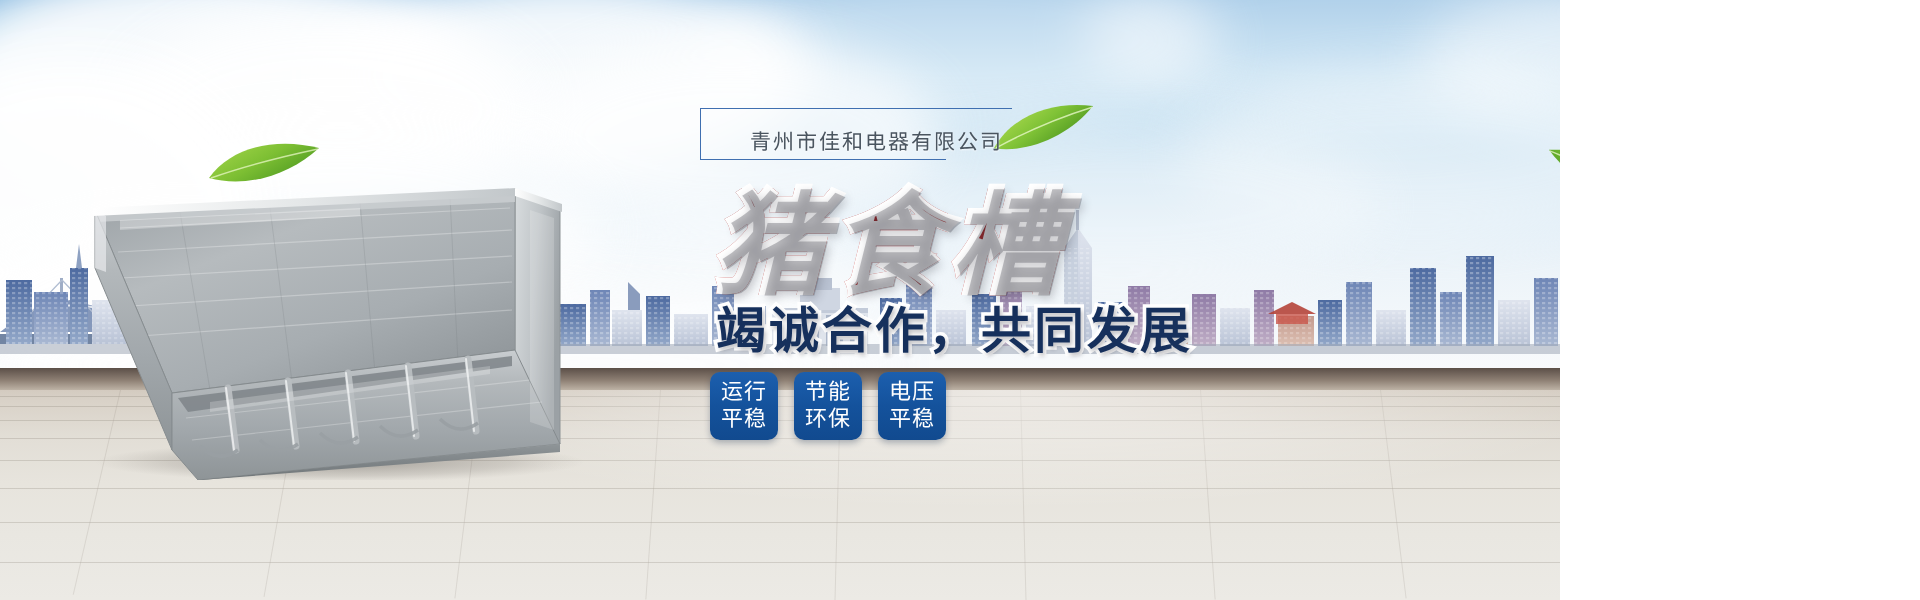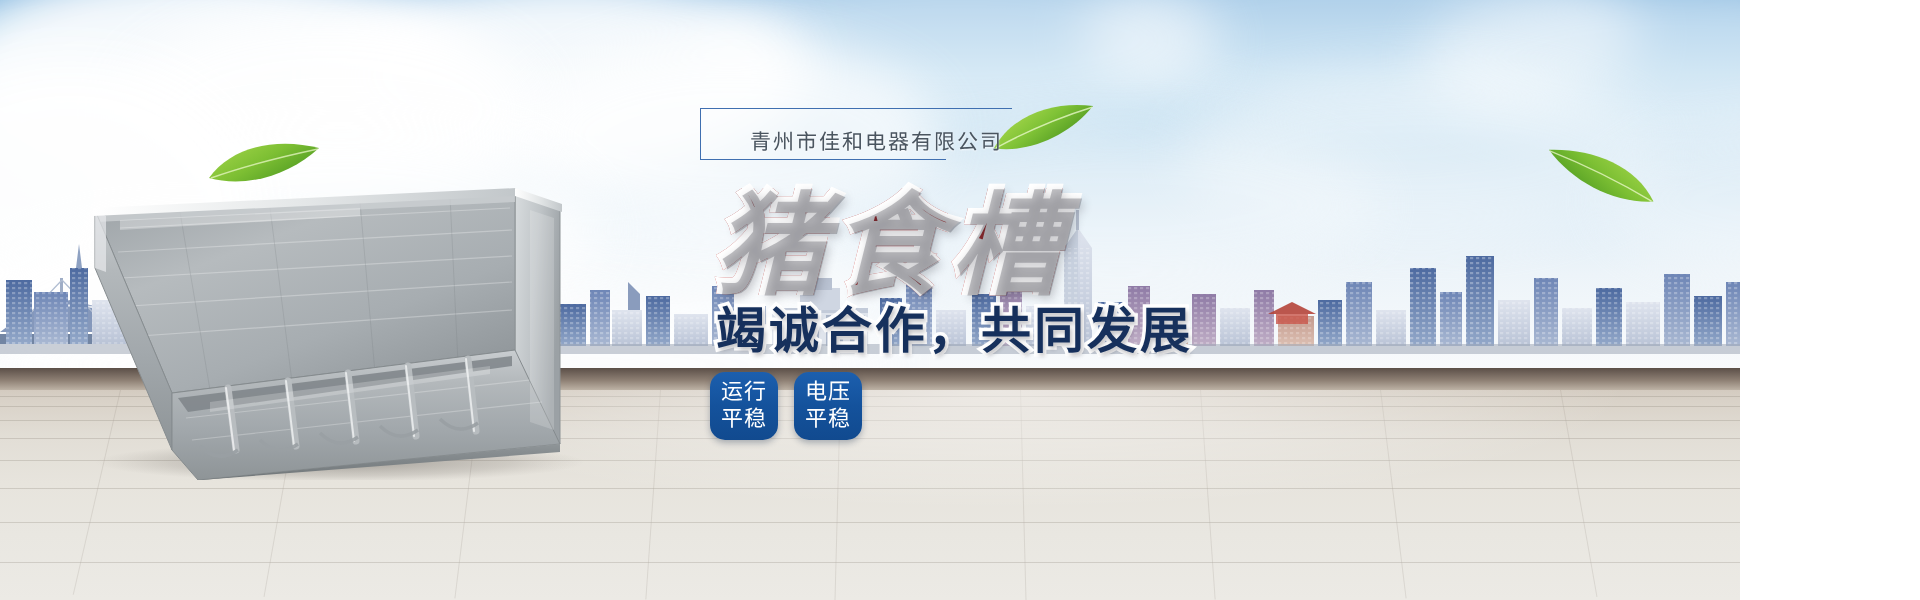--- a/index.html
+++ b/index.html
@@ -1,21 +1,21 @@
 <!DOCTYPE html>
 <html lang="zh-CN"><head>
 <meta charset="utf-8">
 <title>Banner</title>
 <style>
   html,body{margin:0;padding:0;background:#fff;}
   body{font-family:"Liberation Sans","DejaVu Sans",sans-serif;}
 
   .banner{
     position:relative;
-    width:1740px;height:600px;
+    width:1560px;height:600px;
     overflow:hidden;
     background:#7dd3fc;
   }
 
   
   .sky{
     position:absolute;left:0;top:0;width:1920px;height:372px;
     background:
       linear-gradient(to bottom,
         #6ba8d8 0%,
@@ -133,21 +133,21 @@
     paint-order:stroke fill;
     text-shadow:2px 3px 4px rgba(30,30,40,.28);
     margin-top:8px;
   }
 
   .badges{
     position:absolute;left:20px;top:272px;
     display:flex;flex-direction:row;gap:16px;
   }
   .badge{
-    width:68px;height:68px;border-radius:15px;
+    width:68px;height:68px;border-radius:10px;
     background:linear-gradient(to bottom,#1c5fae 0%,#14529c 50%,#114a8f 100%);
     box-shadow:0 3px 6px rgba(20,40,70,.30);
     display:flex;flex-direction:column;
     align-items:center;justify-content:center;
     color:#ffffff;font-size:22px;line-height:1.22;letter-spacing:1px;
     font-family:"Liberation Sans","DejaVu Sans",sans-serif;
   }
   .badge span{display:block;}
 </style>
 </head>
@@ -540,20 +540,24 @@
     </div>
 
     <div class="slogan">竭诚合作，共同发展</div>
 
     <div class="badges">
       <div class="badge">
         <span>运行</span>
         <span>平稳</span>
       </div>
       <div class="badge">
+        <span>节能</span>
+        <span>环保</span>
+      </div>
+      <div class="badge">
         <span>电压</span>
         <span>平稳</span>
       </div>
     </div>
 
   </div>
 
 </div>
 
 </body></html>

